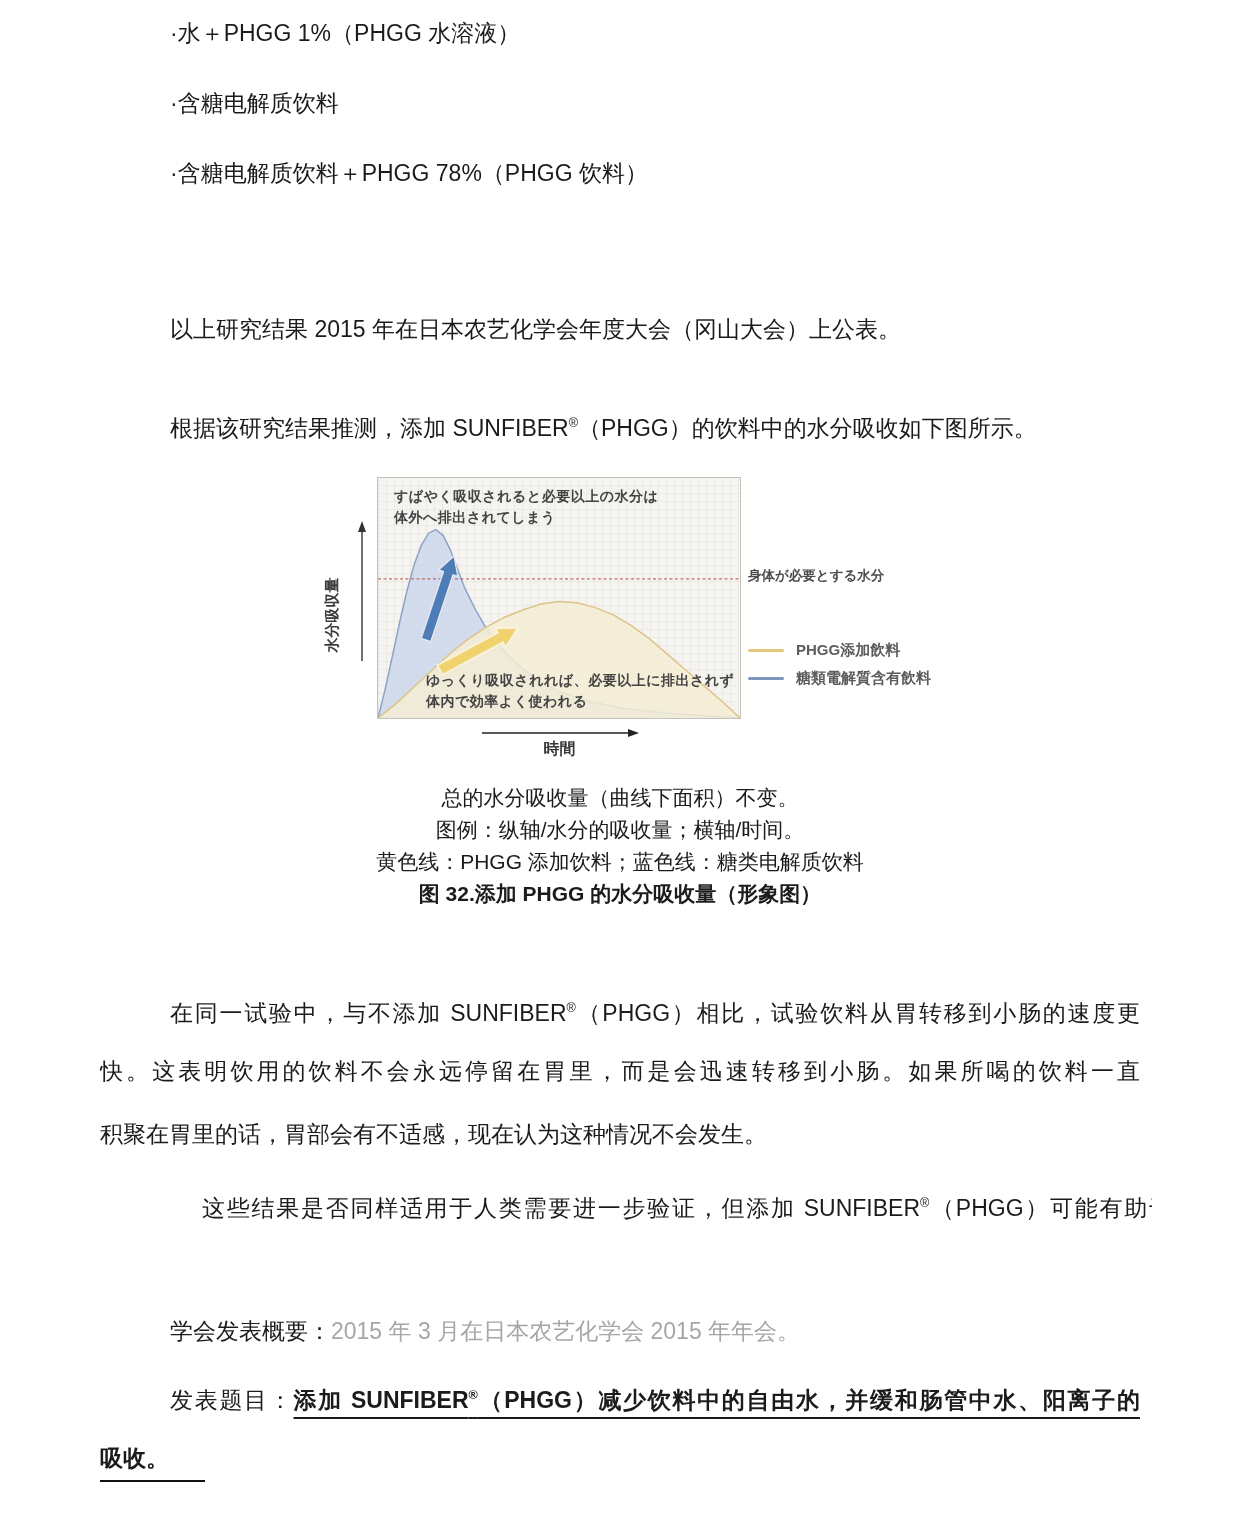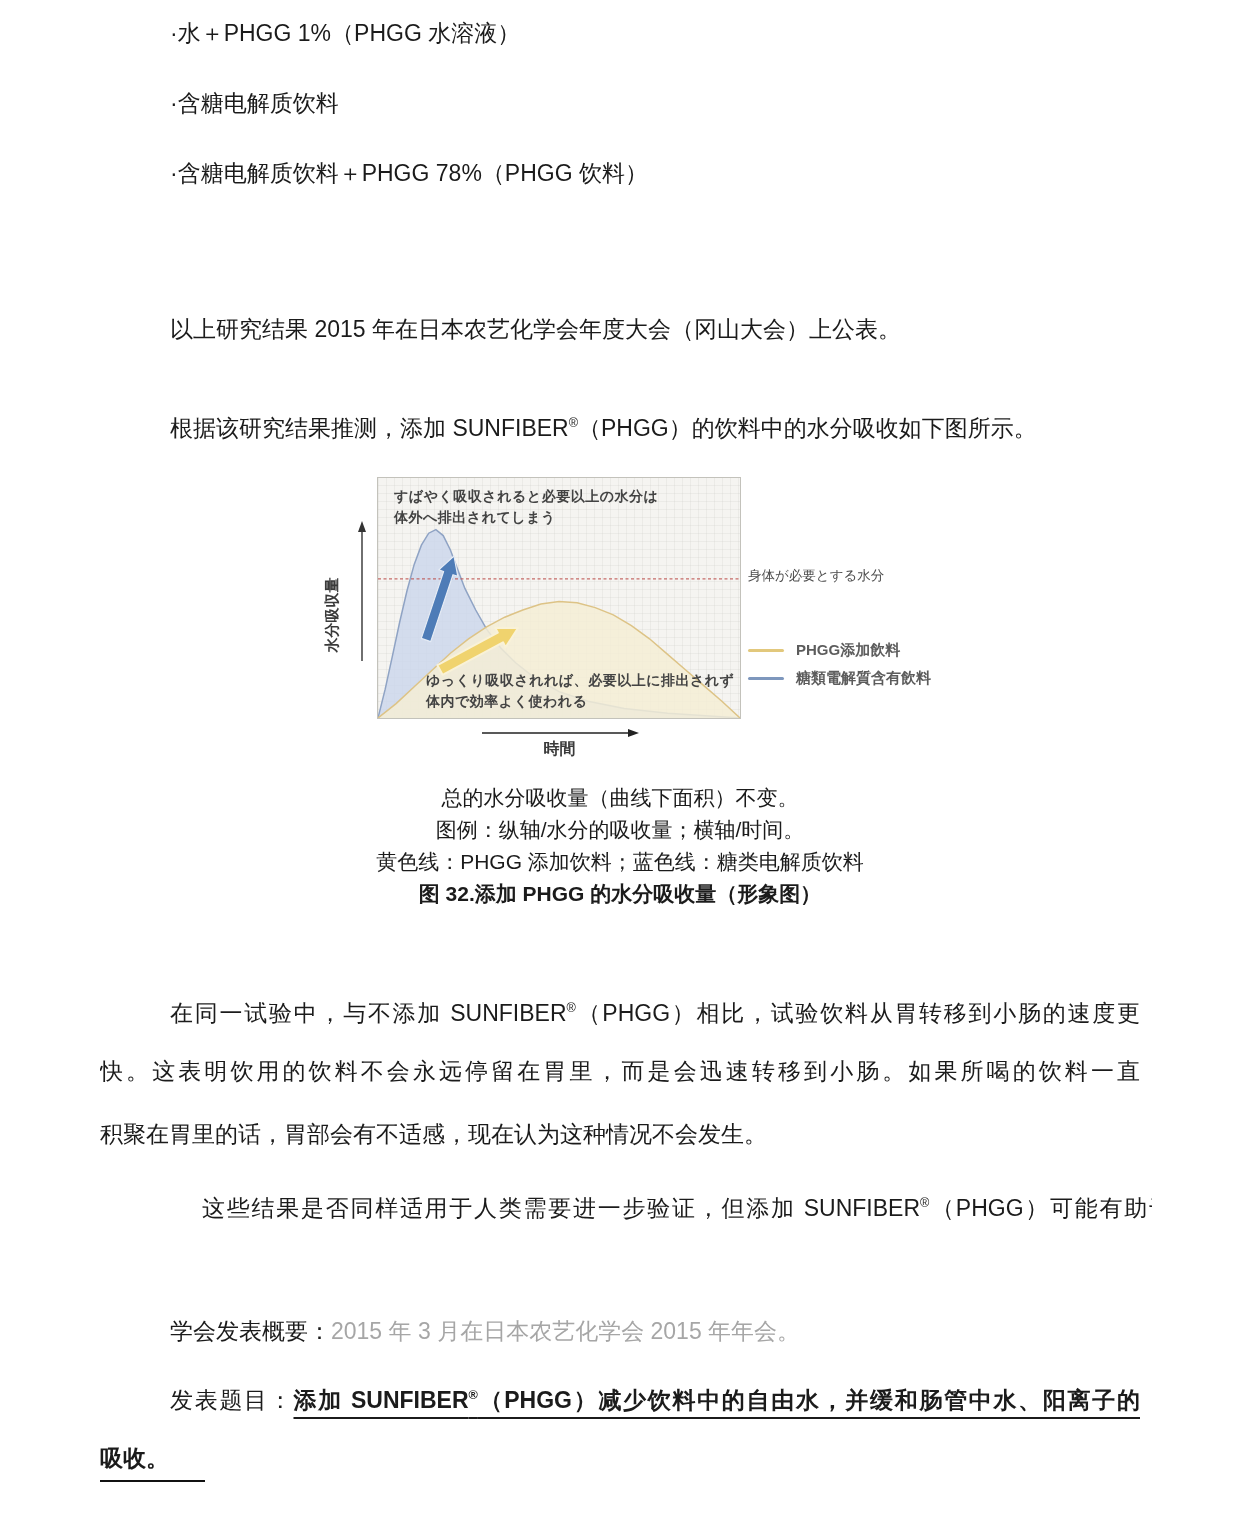--- a/index.html
+++ b/index.html
@@ -36,21 +36,21 @@
     position:absolute;left:55px;top:12px;width:362px;height:240px;
     background-color:#f5f4f1;
     background-image:
       repeating-linear-gradient(0deg, rgba(185,185,178,.16) 0 1px, transparent 1px 8px),
       repeating-linear-gradient(90deg, rgba(185,185,178,.16) 0 1px, transparent 1px 8px);
     border:1px solid #c3c2bb;
   }
   .plot svg{position:absolute;left:0;top:0;}
   .jp-ann{position:absolute;font-size:14px;font-weight:600;color:#434343;
     line-height:21px;white-space:nowrap;letter-spacing:0.5px;}
-  .fig-side-label{position:absolute;font-size:13.5px;font-weight:400;color:#4c4c4c;white-space:nowrap;}
+  .fig-side-label{position:absolute;font-size:13.5px;font-weight:700;color:#4c4c4c;white-space:nowrap;}
   .legend-row{position:absolute;left:426px;height:20px;white-space:nowrap;}
   .legend-swatch{display:inline-block;width:36px;height:3px;border-radius:2px;vertical-align:middle;margin-right:12px;}
   .legend-label{display:inline-block;font-size:15px;font-weight:600;color:#5c5c5c;vertical-align:middle;}
   .y-axis-label{
     position:absolute;left:-60px;top:140px;width:140px;height:20px;line-height:20px;
     text-align:center;font-size:15px;font-weight:600;color:#3a3a3a;
     transform:rotate(-90deg);white-space:nowrap;
   }
   .x-axis-label{position:absolute;left:160px;top:274px;width:155px;text-align:center;
     font-size:16px;font-weight:600;color:#3a3a3a;}

